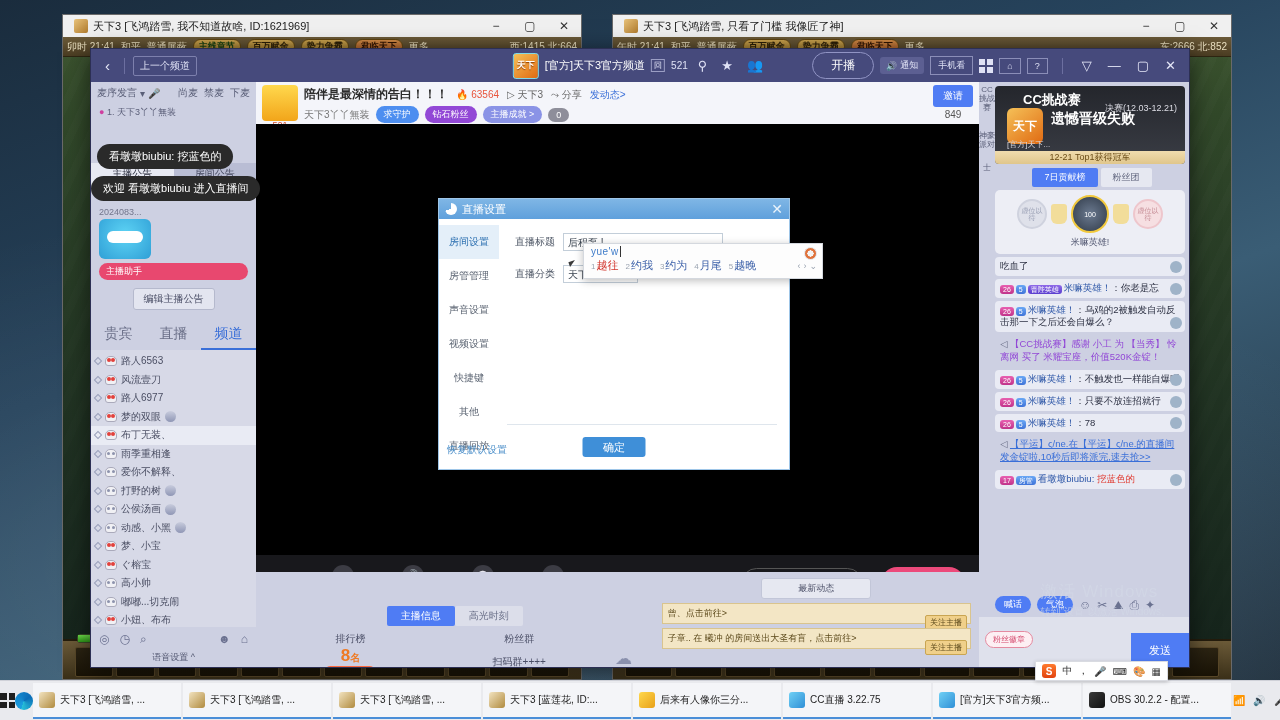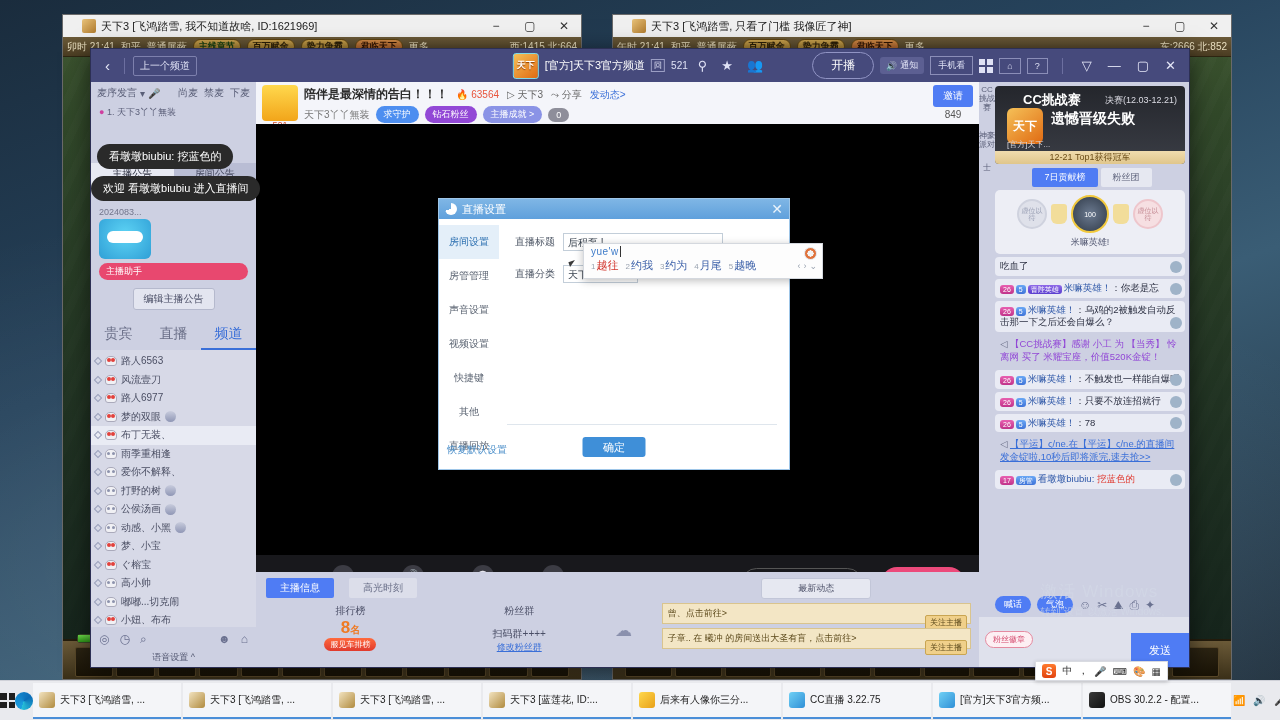--- a/index.html
+++ b/index.html
@@ -24,21 +24,21 @@
   }
   
   .gamewin {
     position:absolute;
     background:#1d2a18;
     border:1px solid #6a6a6a;
     overflow:hidden;
   }
   .gw-title {
     height:22px; background:#f0f0f0; display:flex; align-items:center;
-    padding-left:19px; font-size:11px; color:#222; gap:5px;
+    padding-left:11px; font-size:11px; color:#222; gap:5px;
   }
   .gw-title .gicon{ width:14px;height:14px;border-radius:2px;
      background:linear-gradient(135deg,#e8c27a,#b07b2d); flex:none;}
   .gw-title .wbtns{ margin-left:auto; display:flex; }
   .gw-title .wbtns span{ width:34px; text-align:center; color:#333; font-size:12px;}
   .gw-body{ position:relative; width:100%; height:calc(100% - 22px);
     background:
       linear-gradient(180deg,#3b4a2a 0%,#2a3a22 12%,#16202a 100%);
   }
   .gw-hud{
@@ -225,21 +225,21 @@
   .statsrow{
     position:absolute; left:0; right:0; bottom:0; height:26px; background:#fff;
   }
 
   
   .infopanel{
     position:absolute; left:165px; right:210px; bottom:0; height:95px;
     background:#cdd0e2; display:flex; font-size:10px; color:#4a4e66;
   }
   .ip-left{ width:55%; padding:6px 10px;}
-  .ip-tabs{ display:flex; gap:15px; justify-content:flex-start;}
+  .ip-tabs{ display:flex; gap:0; justify-content:center;margin-top:28px;}
   .ip-tabs div{ font-size:10px; padding:3px 14px; border-radius:2px;}
   .ip-tabs .on{ background:#4f7cf4; color:#fff;}
   .ip-tabs .off{ background:#dcdeea; color:#6a6f88;}
   .ip-cols{ display:flex; margin-top:6px;}
   .ip-c{ flex:1; text-align:center;}
   .ip-big{ font-size:17px; color:#ef7a23; font-weight:bold;}
   .ip-rankbadge{ display:inline-block; background:linear-gradient(180deg,#ff6a3d,#e03a2d);
     color:#fff; font-size:8px; border-radius:8px; padding:1px 6px;}
   .ip-link{ color:#3a6fd8; text-decoration:underline; font-size:9px;}
   .ip-right{ flex:1; padding:6px 8px; position:relative;}
@@ -253,21 +253,21 @@
 
   
   .cc-right-panel{ width:210px; background:#cdd0e2; position:relative;
     display:flex; flex-direction:column;}
   .rp-tabscol{ position:absolute; left:0; top:4px; width:16px; text-align:center;
     font-size:8px; color:#5a5f78; line-height:1.1;}
   .rp-cc{ margin:4px 4px 0 16px; border-radius:4px; overflow:hidden;
     background:linear-gradient(180deg,#24262c,#3a3d45); position:relative; height:78px;}
   .rp-cc .ttl{ color:#fff; font-weight:bold; font-size:13px; position:absolute;
     left:28px; top:5px;}
-  .rp-cc .fin{ color:#dcdce4; font-size:9px; position:absolute; right:8px; top:8px;}
+  .rp-cc .fin{ color:#dcdce4; font-size:9px; position:absolute; right:8px; top:16px;}
   .rp-cc .ico{ position:absolute; left:12px; top:22px; width:36px;height:36px;
     border-radius:6px; background:linear-gradient(140deg,#f5c158,#e06a12);
     display:flex;align-items:center;justify-content:center; color:#fff;
     font-size:12px; font-weight:bold;}
   .rp-cc .msg{ position:absolute; left:56px; top:24px; color:#fff; font-weight:bold;
     font-size:14px;}
   .rp-cc .sub{ position:absolute; left:12px; bottom:14px; font-size:8px; color:#d8d8e0;text-align:right;}
   .rp-cc .strip{ position:absolute; left:0;right:0;bottom:0;height:13px;
     background:linear-gradient(180deg,#f0dcae,#e0c68b); color:#6b4d18; font-size:9px;
     text-align:center; line-height:13px;}

